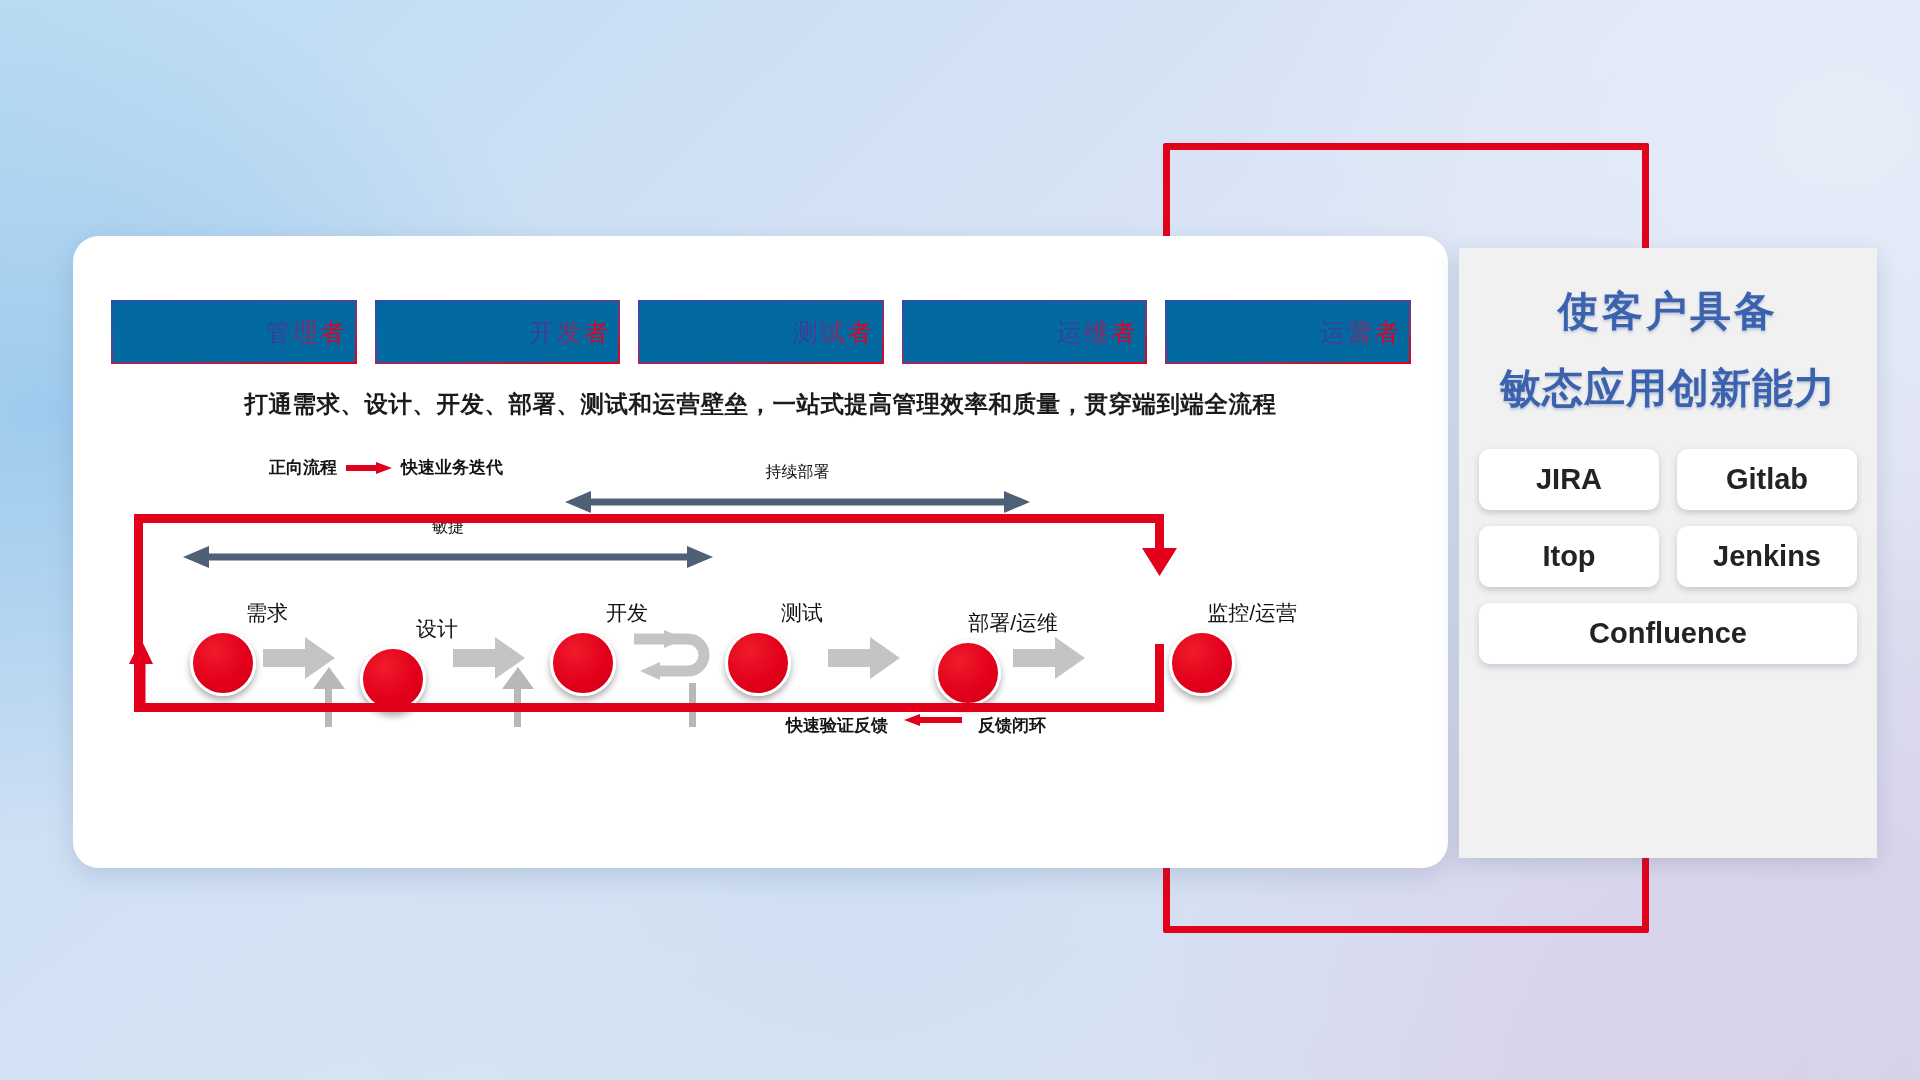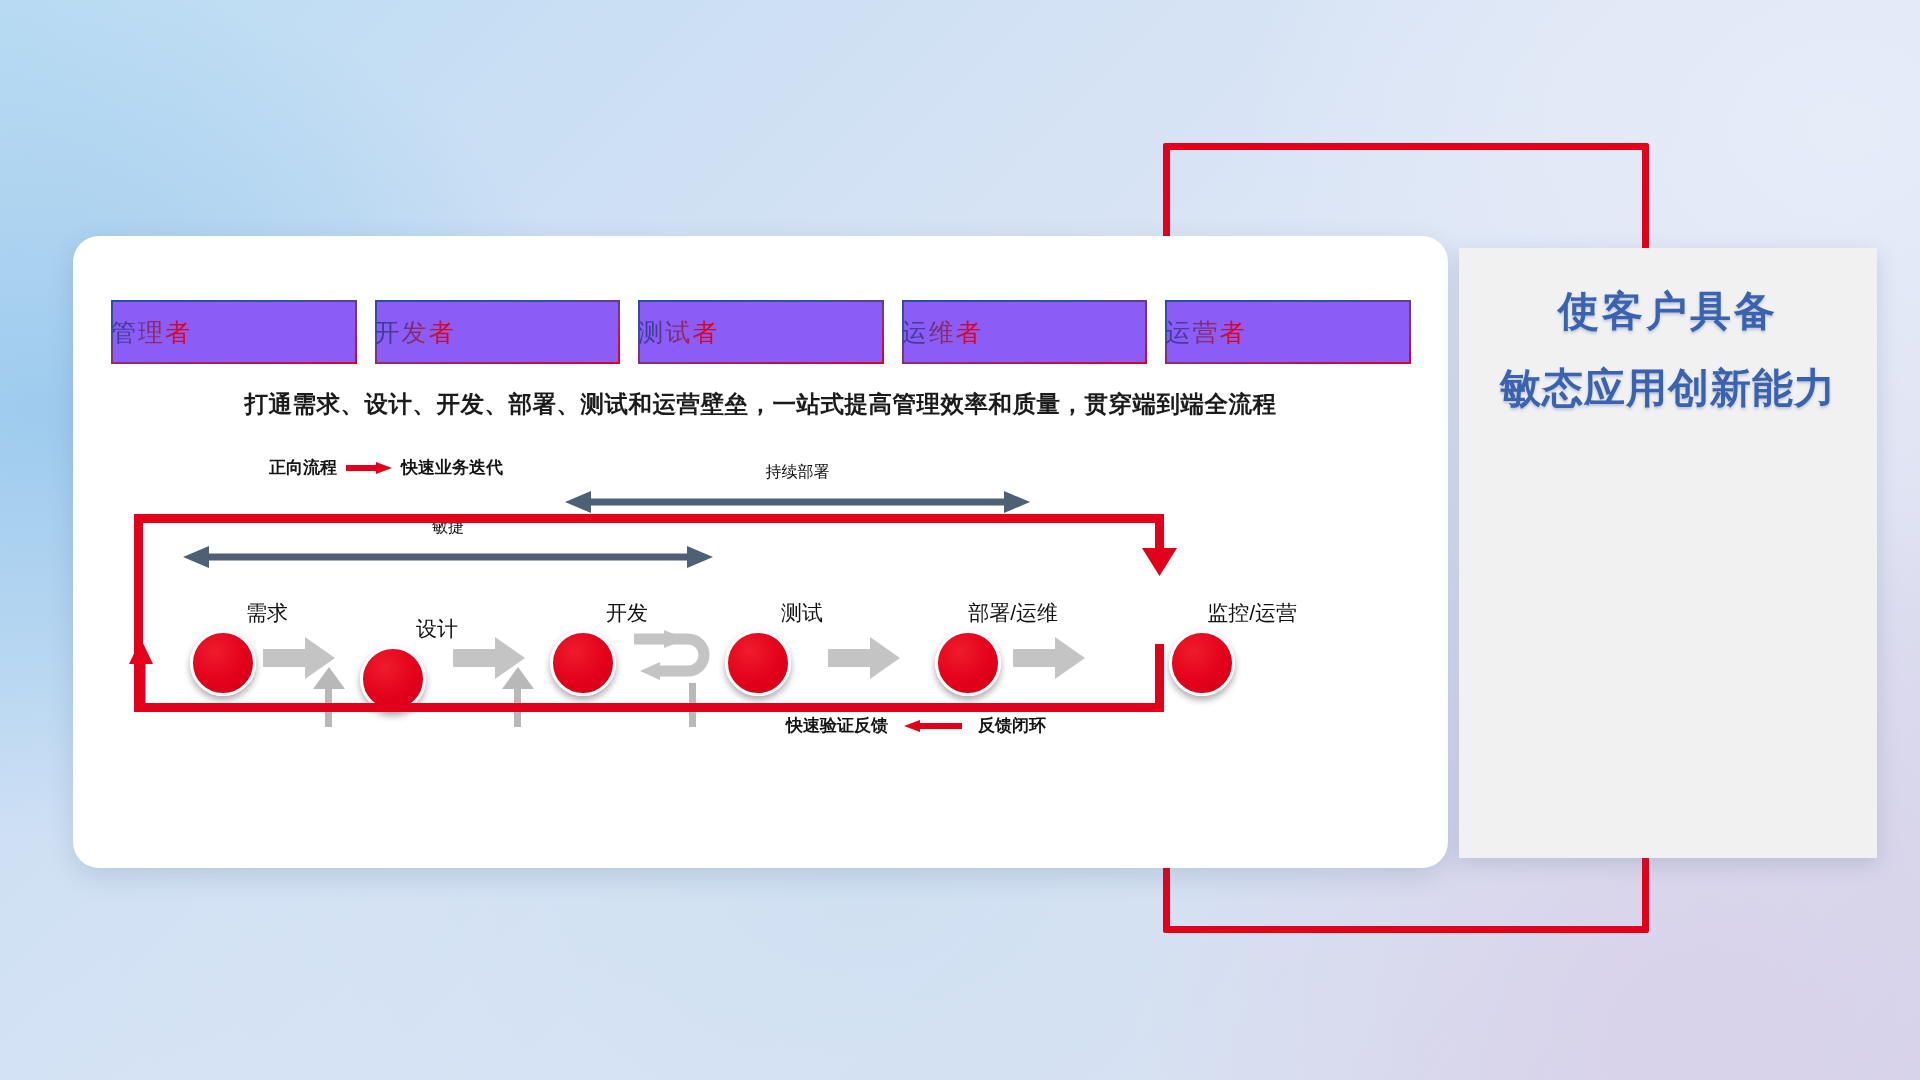--- a/index.html
+++ b/index.html
@@ -33,23 +33,23 @@
     box-shadow:0 8px 26px rgba(60,90,130,.18);
     z-index:3;
   }
 
   
   .roles{
     position:absolute;left:38px;top:64px;width:1300px;height:64px;
     display:flex;gap:18px;
   }
   .role{
-    flex:1;position:relative;background:#8b5cf6;
-    display:flex;align-items:center;justify-content:flex-start;
-    padding:0;
+    flex:1;position:relative;background:#0369a1;
+    display:flex;align-items:center;justify-content:flex-end;
+    padding:10px;
   }
   .role::before{
     content:"";position:absolute;inset:0;padding:2px;
     background:linear-gradient(170deg,#2f4aa8 0%,#3a4fa5 30%,#9a2a64 62%,#e3001b 100%);
     -webkit-mask:linear-gradient(#000 0 0) content-box,linear-gradient(#000 0 0);
     -webkit-mask-composite:xor;mask-composite:exclude;
     pointer-events:none;
   }
   .role span{
     font-size:25px;font-weight:400;letter-spacing:2px;
@@ -66,21 +66,21 @@
   }
 
   
   .legend-fwd{
     position:absolute;left:196px;top:220px;
     display:flex;align-items:center;gap:9px;
     font-size:17px;font-weight:bold;color:#141414;white-space:nowrap;
   }
   .legend-bwd{
     position:absolute;left:713px;top:478px;
-    display:flex;align-items:center;gap:16px;
+    display:flex;gap:16px;
     font-size:17px;font-weight:bold;color:#141414;white-space:nowrap;
   }
   .redarrow-r{width:46px;height:11px;position:relative;flex:none;}
   .redarrow-r::before{content:"";position:absolute;left:0;top:3px;width:30px;height:6px;background:#e3001b;}
   .redarrow-r::after{content:"";position:absolute;right:0;top:0;width:0;height:0;
     border-top:6px solid transparent;border-bottom:6px solid transparent;border-left:16px solid #e3001b;}
   .redarrow-l{width:58px;height:11px;position:relative;flex:none;}
   .redarrow-l::before{content:"";position:absolute;right:0;top:3px;width:42px;height:6px;background:#e3001b;}
   .redarrow-l::after{content:"";position:absolute;left:0;top:0;width:0;height:0;
     border-top:6px solid transparent;border-bottom:6px solid transparent;border-right:16px solid #e3001b;}
@@ -238,21 +238,21 @@
         <div class="dot"></div>
       </div>
       <div class="node" style="left:445px;top:0;width:130px;">
         <div class="lbl">开发</div>
         <div class="dot"></div>
       </div>
       <div class="node" style="left:620px;top:0;width:130px;">
         <div class="lbl">测试</div>
         <div class="dot"></div>
       </div>
-      <div class="node" style="left:805px;top:0;width:180px;">
+      <div class="node" style="left:805px;top:10px;width:180px;">
         <div class="lbl">部署/运维</div>
         <div class="dot"></div>
       </div>
       <div class="node" style="left:1034px;top:0;width:190px;">
         <div class="lbl">监控/运营</div>
         <div class="dot"></div>
       </div>
 
       <svg class="garrow" style="left:190px;top:38px;" width="72" height="42" viewBox="0 0 72 42">
         <polygon points="0,12 42,12 42,0 72,21 42,42 42,30 0,30" fill="#c4c4c4"></polygon>
@@ -275,15 +275,32 @@
       </svg>
     </div>
 
   </div>
 
   <div class="rpanel">
     <div class="rtitle">
       <div class="l1">使客户具备</div>
       <div class="l2">敏态应用创新能力</div>
     </div>
+    <div class="tools">
+      <div class="pill half">
+        <span>JIRA</span>
+      </div>
+      <div class="pill half">
+        <span>Gitlab</span>
+      </div>
+      <div class="pill half">
+        <span>Itop</span>
+      </div>
+      <div class="pill half">
+        <span>Jenkins</span>
+      </div>
+      <div class="pill full">
+        <span>Confluence</span>
+      </div>
+    </div>
   </div>
 
 </div>
 
 </body></html>

